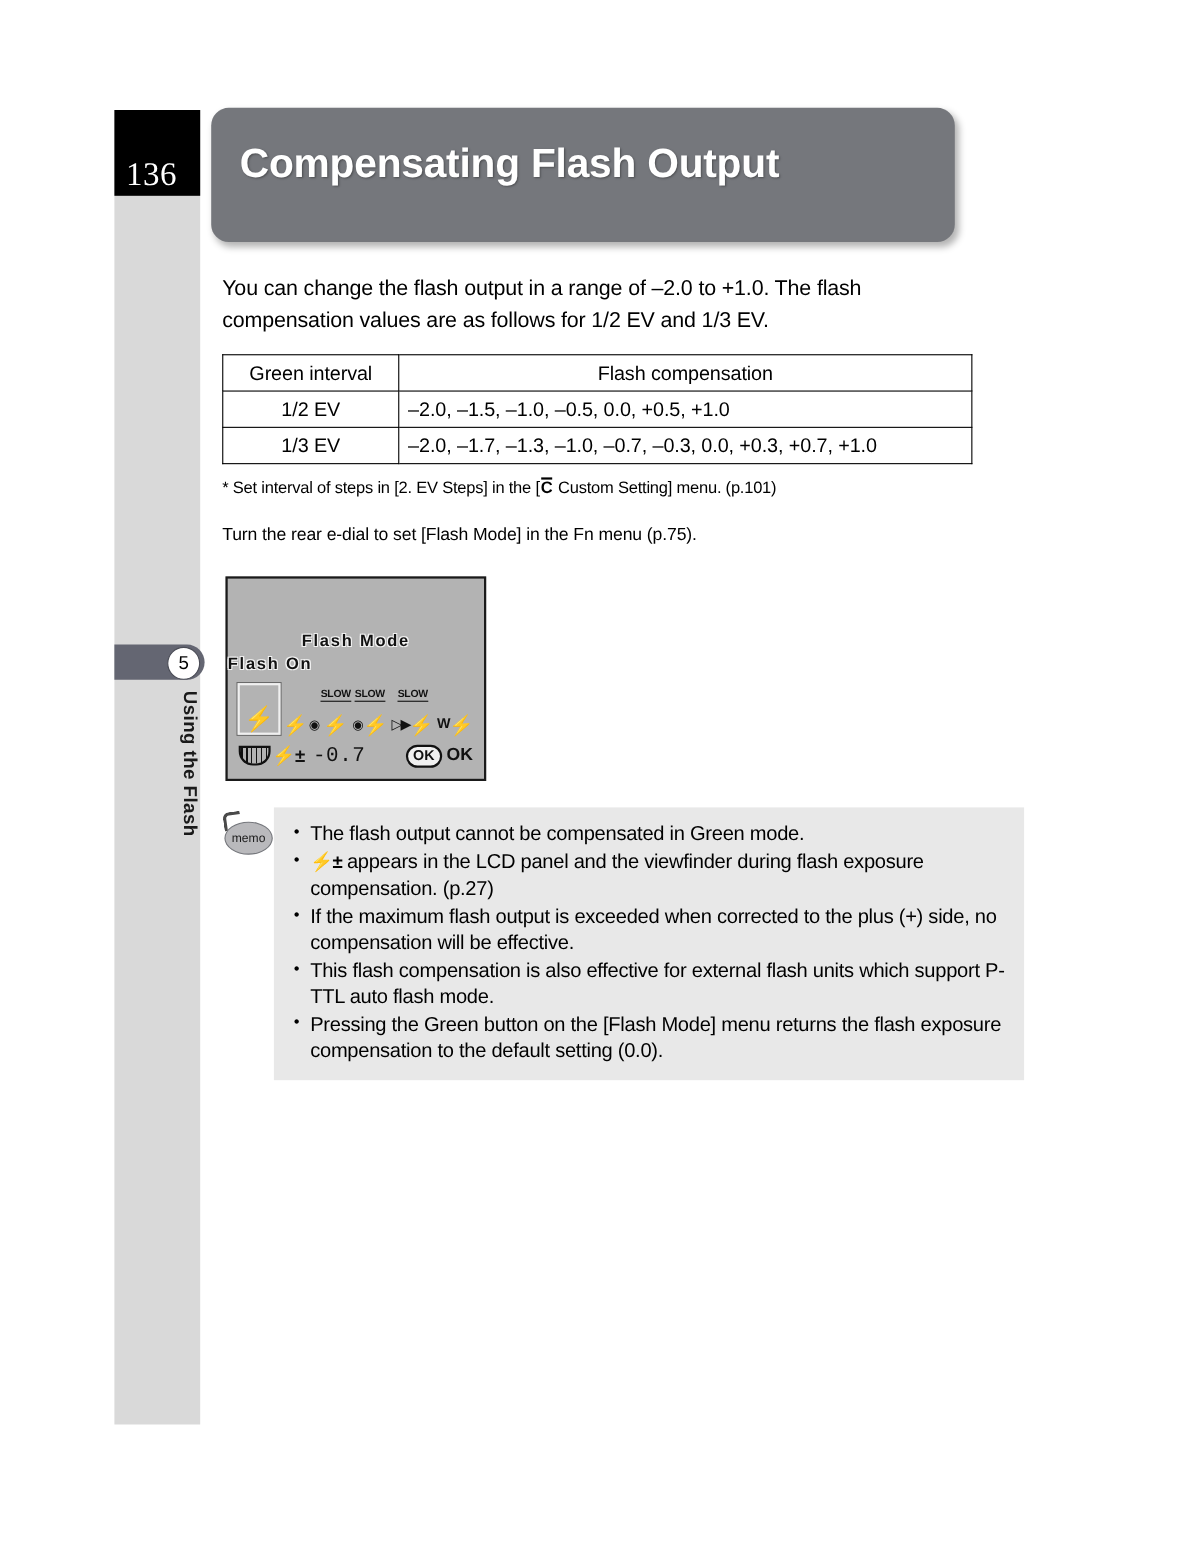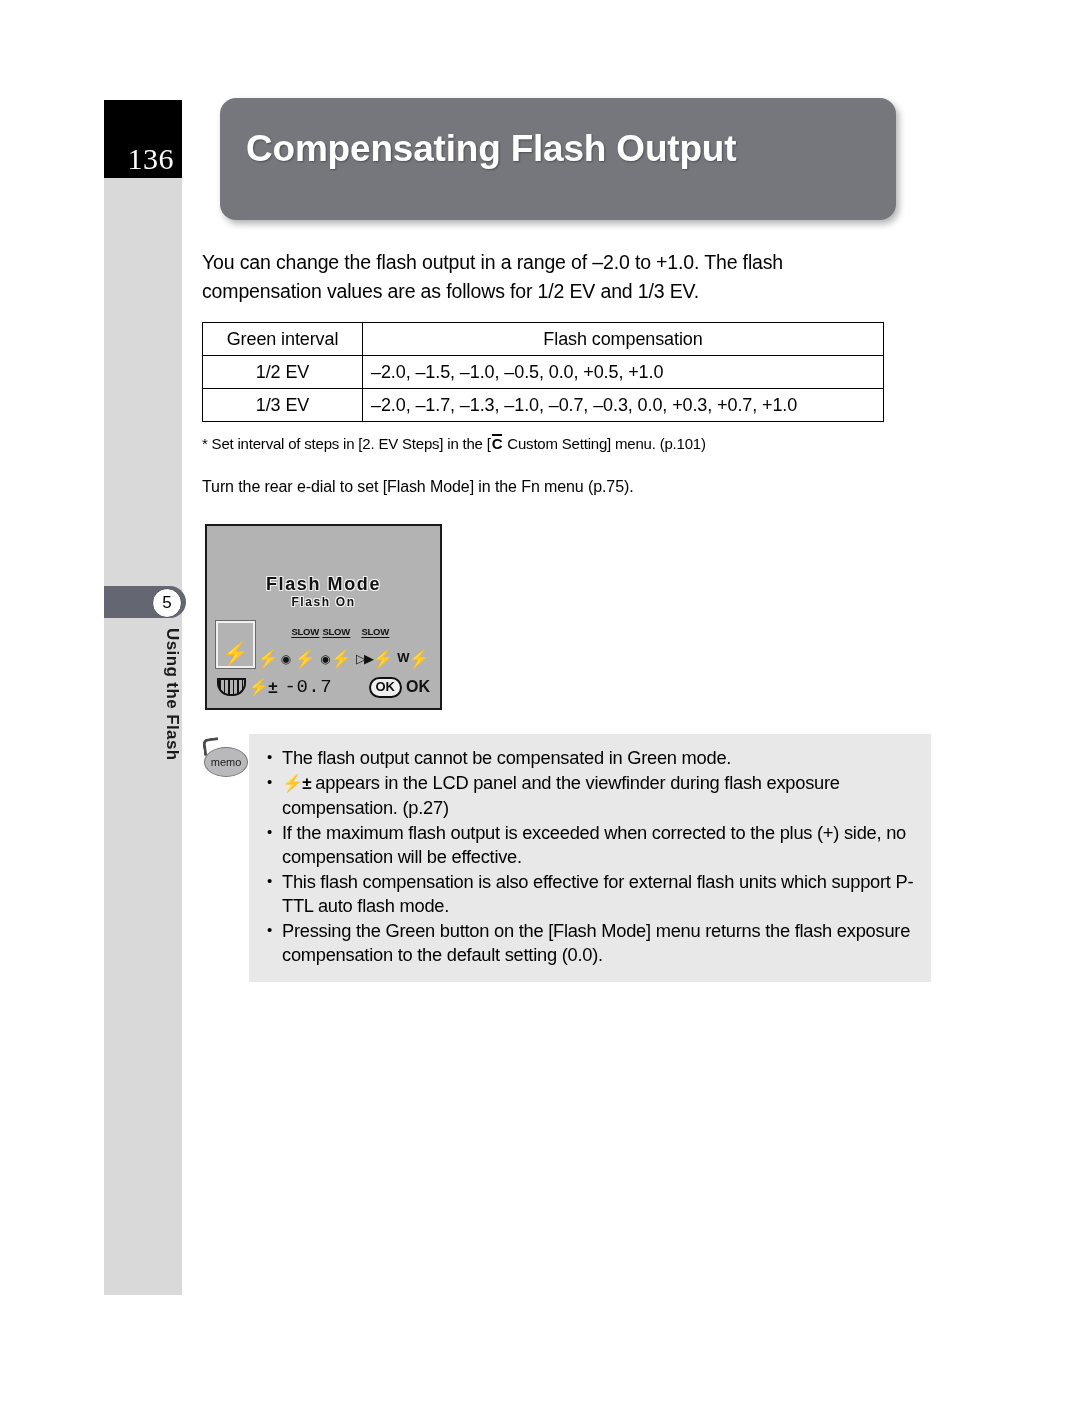--- a/index.html
+++ b/index.html
@@ -28,21 +28,21 @@
   #page-number-block {
     position: absolute;
     left: 104px;
     top: 100px;
     width: 78px;
     height: 78px;
     background: #000000;
   }
   #page-number-text {
     position: absolute;
-    right: 8px;
+    right: 21px;
     bottom: 4px;
     color: #ffffff;
     font-family: "Liberation Serif", serif;
     font-size: 30px;
     line-height: 30px;
     letter-spacing: 0.5px;
   }
   #chapter-tab {
     position: absolute;
     left: 104px;
@@ -79,21 +79,21 @@
     font-size: 17px;
     font-weight: bold;
     letter-spacing: 0.4px;
     color: #1a1a1a;
     white-space: nowrap;
   }
 
   
   #title-bar {
     position: absolute;
-    left: 220px;
+    left: 192px;
     top: 98px;
     width: 676px;
     height: 122px;
     background: #75777c;
     border-radius: 16px;
     box-shadow: 3px 4px 7px rgba(0,0,0,0.30);
   }
   #title-text {
     position: absolute;
     left: 26px;
@@ -171,34 +171,33 @@
     height: 186px;
     background: #b3b3b3;
     border: 2.5px solid #1a1a1a;
     box-sizing: border-box;
   }
   .lcd-title {
     position: absolute;
     top: 48px;
     left: 0; right: 0;
     text-align: center;
-    font-size: 18px;
+    font-size: 15px;
     font-weight: bold;
     letter-spacing: 1.6px;
     color: #111;
     text-shadow:
       1px 1px 0 #f2f2f2, -1px -1px 0 #f2f2f2,
       1px -1px 0 #f2f2f2, -1px 1px 0 #f2f2f2;
   }
   .lcd-sub {
     position: absolute;
     top: 69px;
     left: 0; right: 0;
-    text-align: center;
-    font-size: 12px;
+    font-size: 15px;
     font-weight: bold;
     letter-spacing: 1.6px;
     color: #111;
     text-shadow:
       1px 1px 0 #f2f2f2, -1px -1px 0 #f2f2f2,
       1px -1px 0 #f2f2f2, -1px 1px 0 #f2f2f2;
   }
   #lcd-mode-row {
     position: absolute;
     top: 98px;

